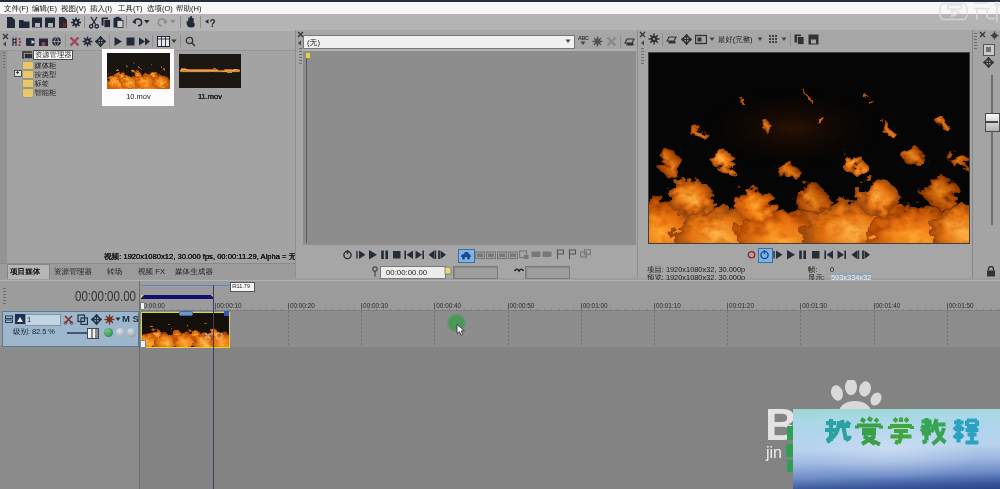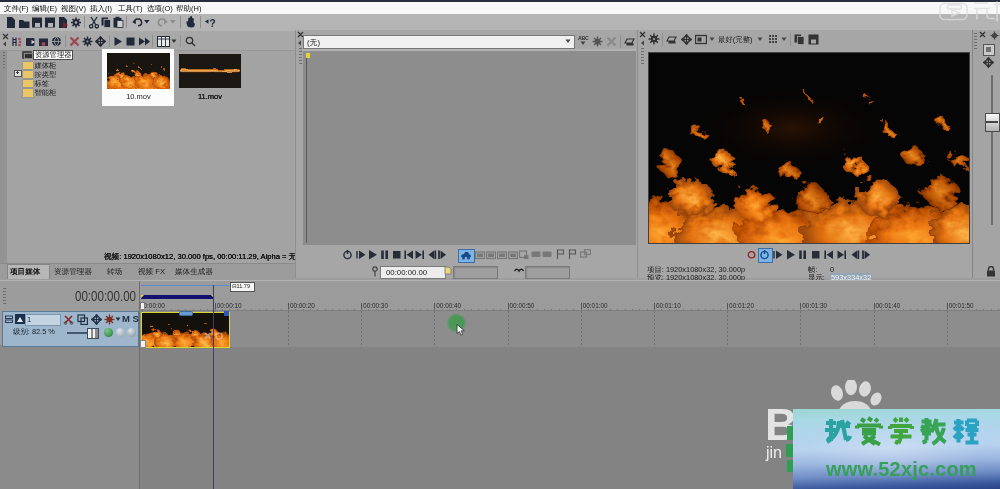--- a/index.html
+++ b/index.html
@@ -1521,13 +1521,12 @@
       <g transform="translate(64,0)" stroke="#42a63e" stroke-width="4.1" fill="none" stroke-linecap="butt">
         <path d="M8,2.5 l3,3 M15,1.5 v4.5 M22,2.5 l-3,3 M4,10 H26 M4,10 v3 M26,10 v3 M8,15 H22 M15,15 C15,20 15,23.5 12.5,27 M12.5,27 l-3.5,-1.5 M4.5,20.5 H25.5"></path>
       </g>
       <g transform="translate(96,0)" stroke="#38a455" stroke-width="4.1" fill="none" stroke-linecap="butt">
         <path d="M3.5,5.5 H13.5 M8.5,2 V11 M3,10 L14,15 M14,8 L3,15.5 M4,17.5 H13 M8.5,15 V24.5 M8.5,24.5 q-2,1.5 -4,2 M18.5,3 C17.5,8 16,12 13.5,16 M16.5,8.5 H27.5 M18,9.5 C19,17 23,23.5 27.5,26.5 M26,12 C24,19 19.5,25 14.5,28"></path>
       </g>
       <g transform="translate(128,0)" stroke="#2aa2c2" stroke-width="4.1" fill="none" stroke-linecap="butt">
         <path d="M4,6.5 H13.5 M8.5,3 V26.5 M8.5,9.5 L4,14 M8.5,9.5 L13.5,14 M8,17.5 L4,22 M9,17.5 L13,21.5 M17,4.5 H27 M17,4.5 V10 M27,4.5 V10 M17,10 H27 M15.5,14 H28.5 M17.5,18.5 H26.5 M22,14 V26.5 M15.5,26.5 H28.5"></path>
       </g>
     </svg>
-<div class="t" style="left:826px;top:457.5px;font-size:20px;font-weight:bold;color:#35a058;letter-spacing:0.2px;">www.52xjc.com</div>
 </div>
 </body></html>

